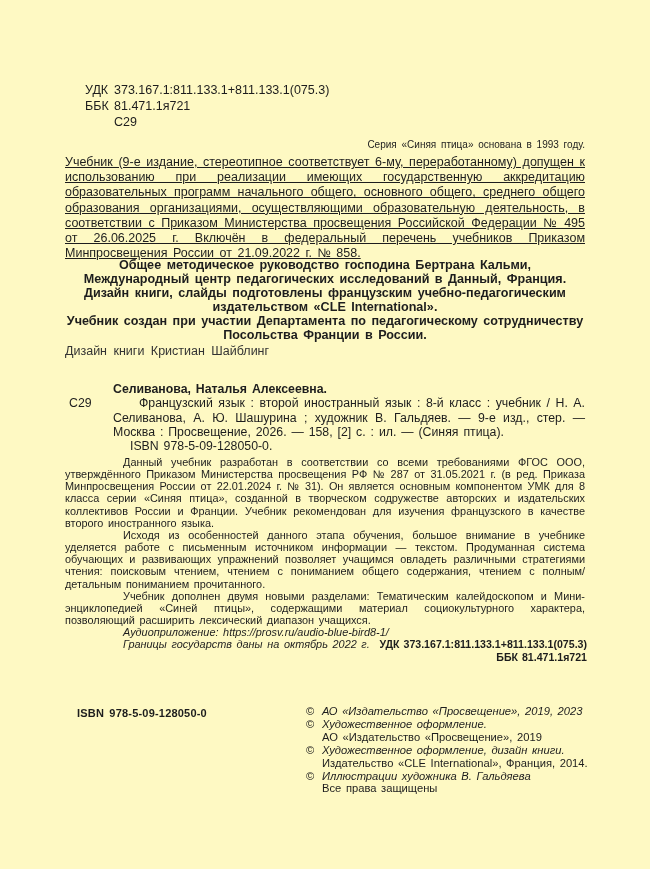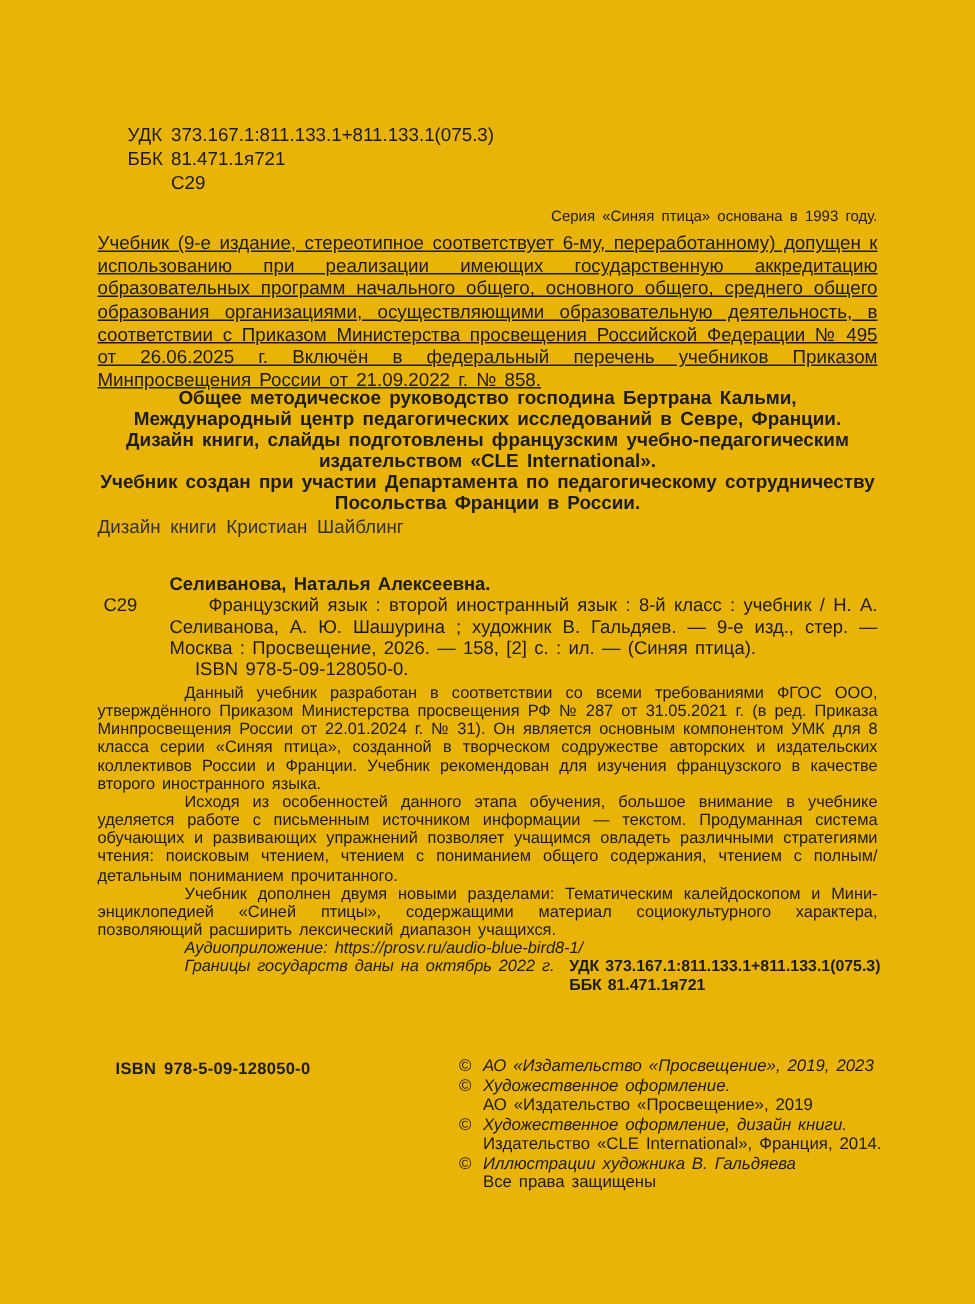--- a/index.html
+++ b/index.html
@@ -1,21 +1,21 @@
 <!DOCTYPE html>
 <html><head>
 <meta charset="utf-8">
 <style>
   html,body{margin:0;padding:0;}
   body{
     width:650px;height:869px;background:#ffffff;
     font-family:"Liberation Sans","DejaVu Sans",sans-serif;
     color:#1d1d1d;
   }
-  .page{position:relative;width:650px;height:869px;background:#eab308;overflow:hidden;}
+  .page{position:relative;width:650px;height:869px;background:#fef9c3;overflow:hidden;}
   .sec{position:absolute;}
   
   .top-codes{left:85px;top:82px;font-size:12.5px;line-height:16px;word-spacing:2px;}
   .code-row{display:flex;}
   .code-label{width:29px;flex:0 0 29px;}
   
   .series{left:65px;top:139px;width:520px;text-align:right;font-size:10px;word-spacing:2px;}
   
   .admission{left:65px;top:155px;width:520px;font-size:12.5px;line-height:15.2px;
     text-align:justify;word-spacing:2px;text-decoration:underline;}
@@ -30,21 +30,21 @@
   .catalog{left:65px;top:382px;width:520px;font-size:12.3px;line-height:14.3px;word-spacing:1.5px;}
   .catalog-author{margin-left:48px;font-weight:bold;}
   .catalog-entry{position:relative;padding-left:48px;text-indent:26px;text-align:justify;}
   .auth-sign{position:absolute;left:4px;top:0;text-indent:0;}
   .catalog-isbn{margin-left:65px;}
   
   .annotation{left:65px;top:456px;width:520px;font-size:10.9px;line-height:12.15px;word-spacing:1.6px;}
   .annotation p{margin:0;text-indent:58px;text-align:justify;}
   .annotation p.plain{text-align:left;font-style:italic;}
   
-  .bottom-codes{right:63px;top:638px;text-align:left;font-weight:bold;
+  .bottom-codes{right:63px;top:638px;text-align:right;font-weight:bold;
     font-size:10.6px;line-height:13px;word-spacing:1px;}
   
   .footer-isbn{left:77px;top:707px;font-weight:bold;font-size:11px;letter-spacing:.2px;word-spacing:2px;}
   .copyright{left:306px;top:705px;width:300px;font-size:11.2px;line-height:12.9px;word-spacing:1.5px;}
   .c-entry{display:flex;}
   .c-sym{flex:0 0 16px;}
   .c-line{white-space:nowrap;font-style:italic;}
   .c-cont{padding-left:16px;white-space:nowrap;}
 </style>
 </head>
@@ -68,21 +68,21 @@
   </section>
 
   <div class="sec series">Серия «Синяя птица» основана в 1993 году.</div>
 
   <div class="sec admission">
     <p>Учебник (9-е издание, стереотипное соответствует 6-му, переработанному) допущен к использованию при реализации имеющих государственную аккредитацию образовательных программ начального общего, основного общего, среднего общего образования организациями, осуществляющими образовательную деятельность, в соответствии с Приказом Министерства просвещения Российской Федерации № 495 от 26.06.2025 г. Включён в федеральный перечень учебников Приказом Минпросвещения России от 21.09.2022 г. № 858.</p>
   </div>
 
   <div class="sec credits">
     <div>Общее методическое руководство господина Бертрана Кальми,</div>
-    <div>Международный центр педагогических исследований в Севре, Франции.</div>
+    <div>Международный центр педагогических исследований в Данный, Франция.</div>
     <div>Дизайн книги, слайды подготовлены французским учебно-педагогическим</div>
     <div>издательством «CLE International».</div>
     <div>Учебник создан при участии Департамента по педагогическому сотрудничеству</div>
     <div>Посольства Франции в России.</div>
   </div>
 
   <div class="sec designer">Дизайн книги Кристиан Шайблинг</div>
 
   <section class="sec catalog">
     <div class="catalog-author">Селиванова, Наталья Алексеевна.</div>

